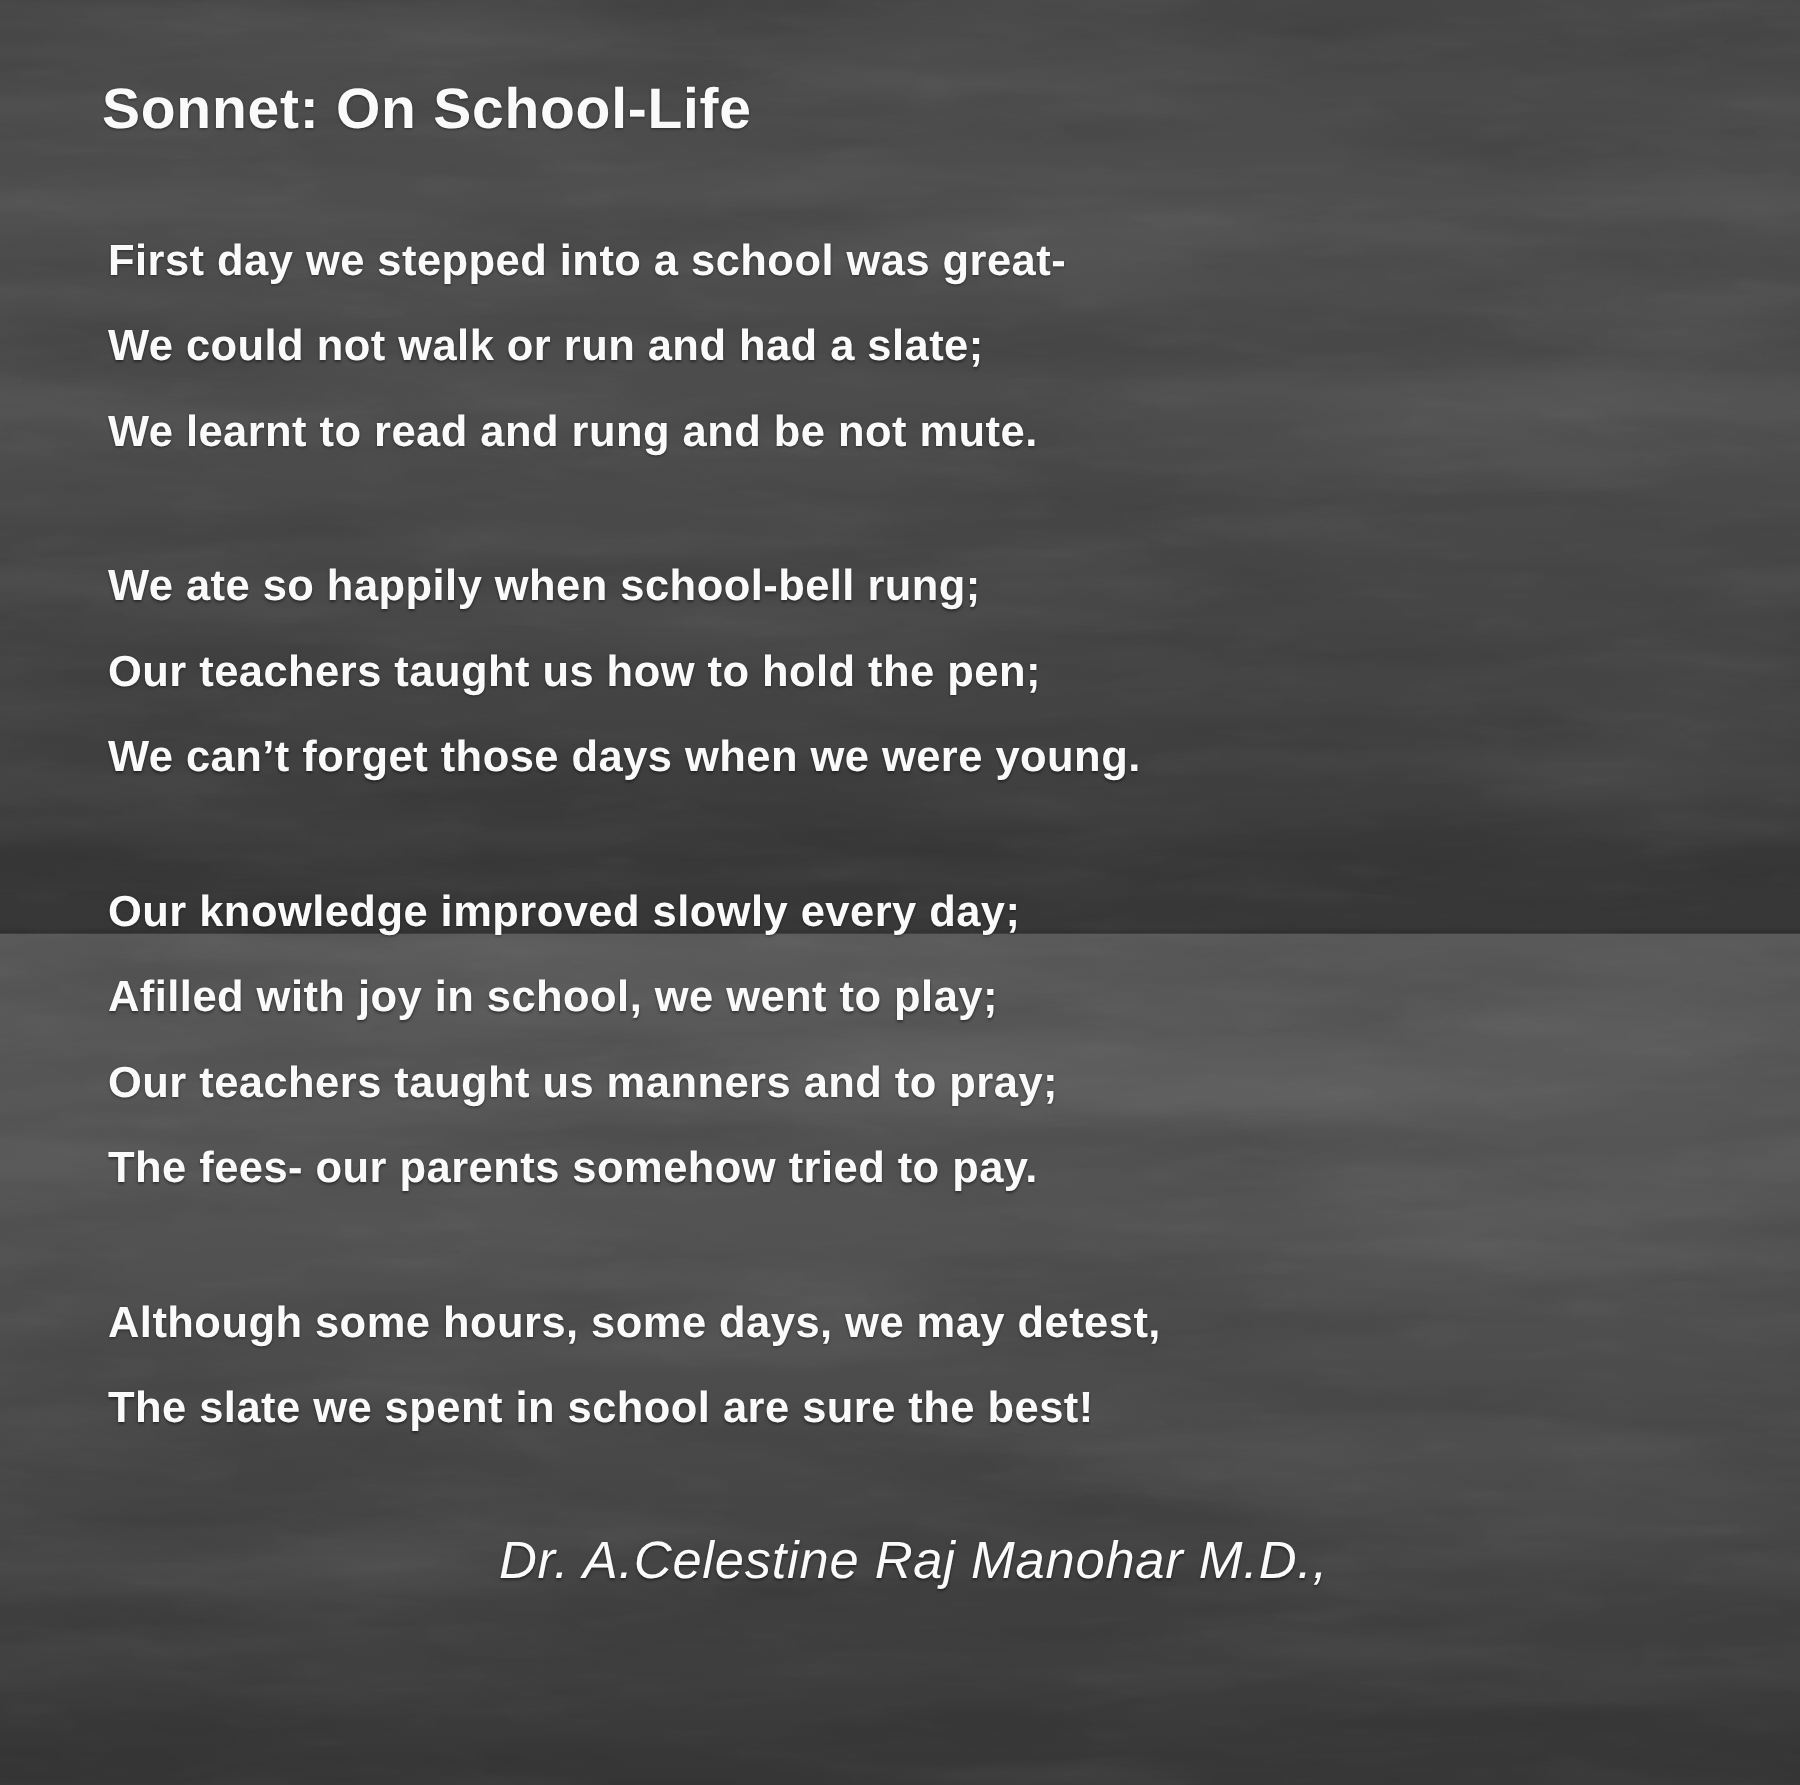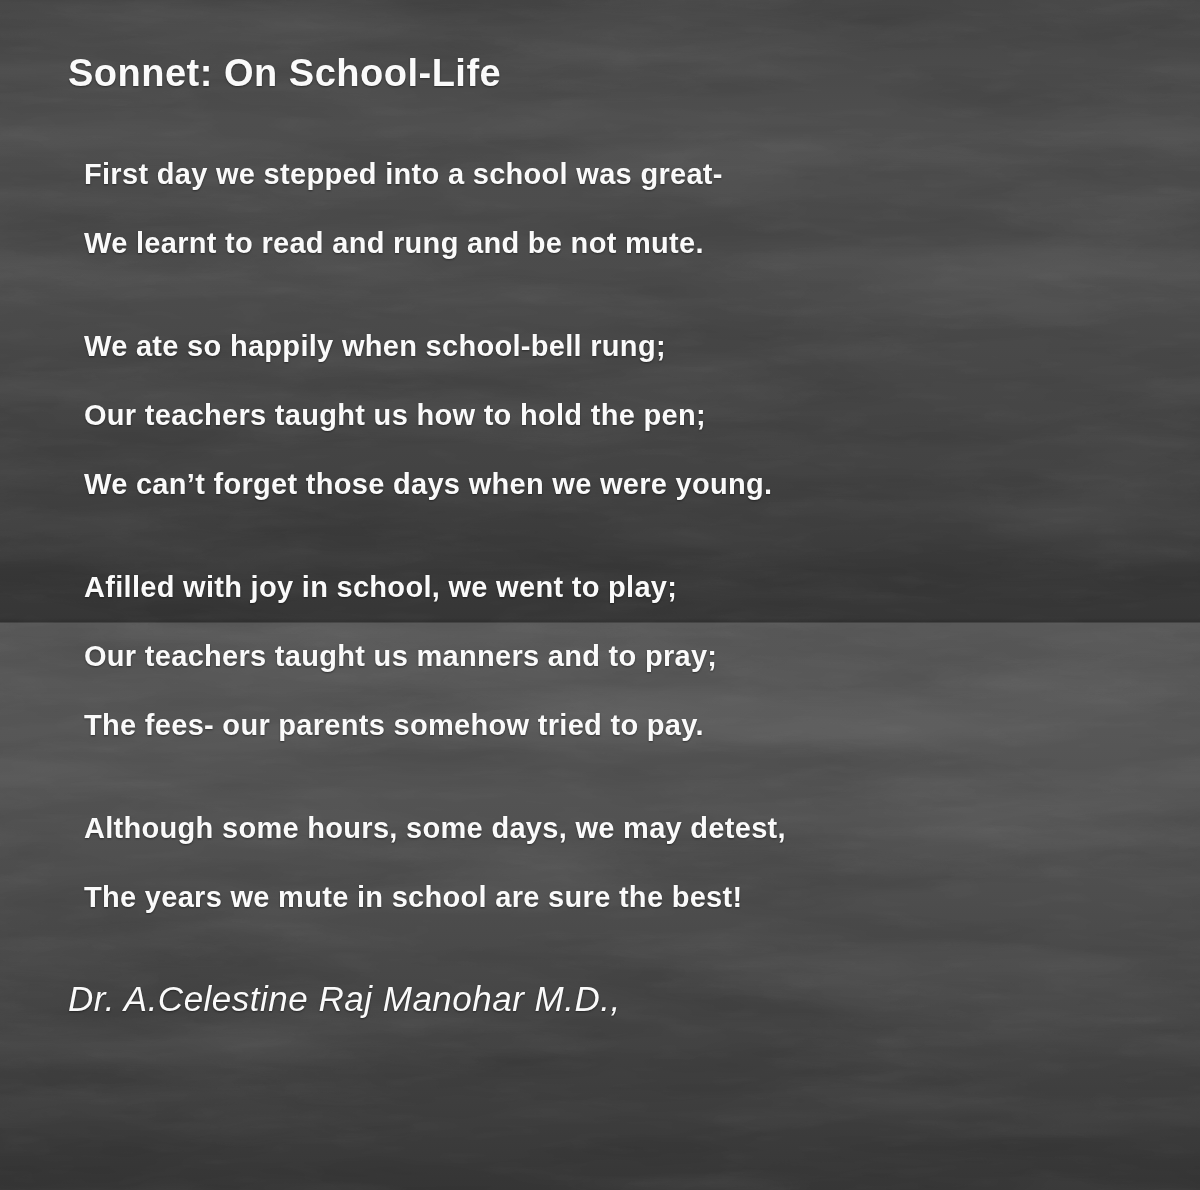--- a/index.html
+++ b/index.html
@@ -53,39 +53,40 @@
     color: var(--text-color, #fafafa);
     text-shadow: 0 1px 2px rgba(0,0,0,0.45);
   }
   .stanza {
     margin: 50px 0 0 0;
   }
   .stanza.first {
     margin-top: 52px;
   }
   .poem-line {
-    margin: 16px;
+    margin: 4px;
     font-size: 29px;
     line-height: 53px;
     font-weight: 700;
     letter-spacing: 0.3px;
     color: var(--text-color, #fafafa);
     text-shadow: 0 1px 2px rgba(0,0,0,0.45);
     white-space: nowrap;
   }
   .poem-author {
     margin: 50px 0 0 0;
     font-size: 35px;
     line-height: 50px;
     font-weight: 400;
     font-style: italic;
     letter-spacing: 0.5px;
     color: var(--text-color, #fafafa);
     text-shadow: 0 1px 2px rgba(0,0,0,0.45);
     white-space: nowrap;
+    text-align: center;
   }
 </style>
 </head>
 <body>
 
 <svg class="texture-layer" width="1200" height="1190" viewBox="0 0 1200 1190" preserveAspectRatio="none" xmlns="http://www.w3.org/2000/svg" aria-hidden="true">
   <defs>
     <filter id="texLight" x="0" y="0" width="100%" height="100%">
       <feTurbulence type="fractalNoise" baseFrequency="0.0028 0.016" numOctaves="4" seed="8" stitchTiles="stitch"></feTurbulence>
       <feColorMatrix type="matrix" values="0 0 0 0 1  0 0 0 0 1  0 0 0 0 1  1.4 0 0 0 -0.62"></feColorMatrix>
@@ -103,35 +104,37 @@
   <rect x="0" y="0" width="1200" height="1190" filter="url(#texDark)" opacity="0.14"></rect>
   <rect x="0" y="0" width="1200" height="1190" filter="url(#texFine)" opacity="0.05"></rect>
 </svg>
 
 <main class="content">
 
   <h1 class="poem-title">Sonnet: On School-Life</h1>
 
   <div class="stanza first">
     <p class="poem-line">First day we stepped into a school was great-</p>
+    <p class="poem-line">We could not walk or run and had a slate;</p>
     <p class="poem-line">We learnt to read and rung and be not mute.</p>
   </div>
 
   <div class="stanza">
     <p class="poem-line">We ate so happily when school-bell rung;</p>
     <p class="poem-line">Our teachers taught us how to hold the pen;</p>
     <p class="poem-line">We can’t forget those days when we were young.</p>
   </div>
 
   <div class="stanza">
+    <p class="poem-line">Our knowledge improved slowly every day;</p>
     <p class="poem-line">Afilled with joy in school, we went to play;</p>
     <p class="poem-line">Our teachers taught us manners and to pray;</p>
     <p class="poem-line">The fees- our parents somehow tried to pay.</p>
   </div>
 
   <div class="stanza">
     <p class="poem-line">Although some hours, some days, we may detest,</p>
-    <p class="poem-line">The years we mute in school are sure the best!</p>
+    <p class="poem-line">The slate we spent in school are sure the best!</p>
   </div>
 
   <p class="poem-author">Dr. A.Celestine Raj Manohar M.D.,</p>
 
 </main>
 
 </body></html>

